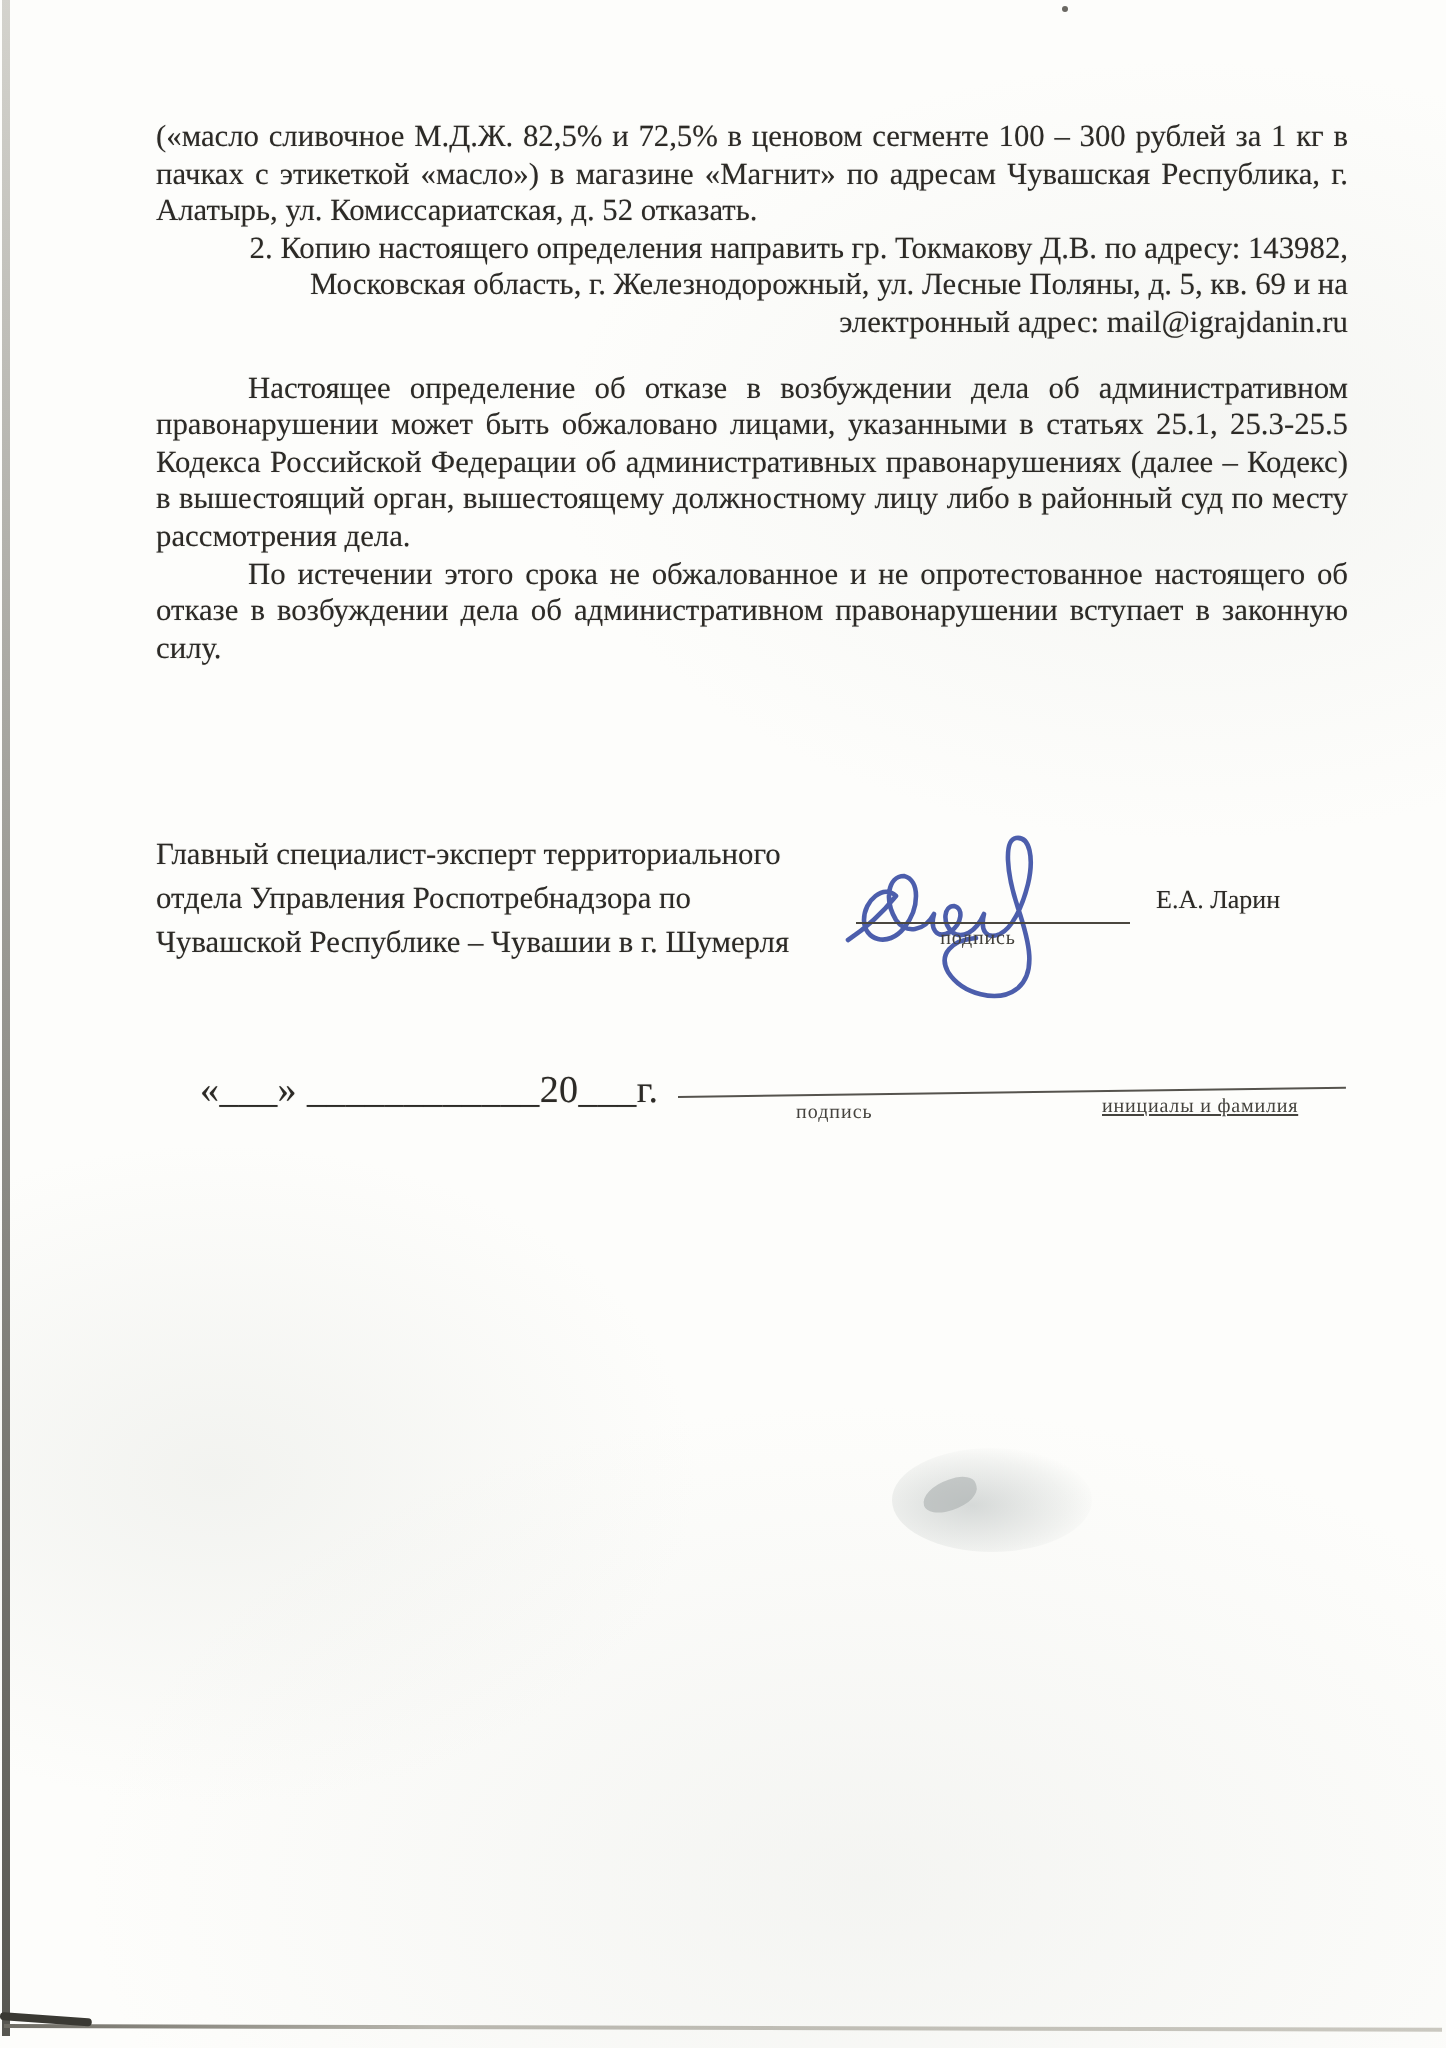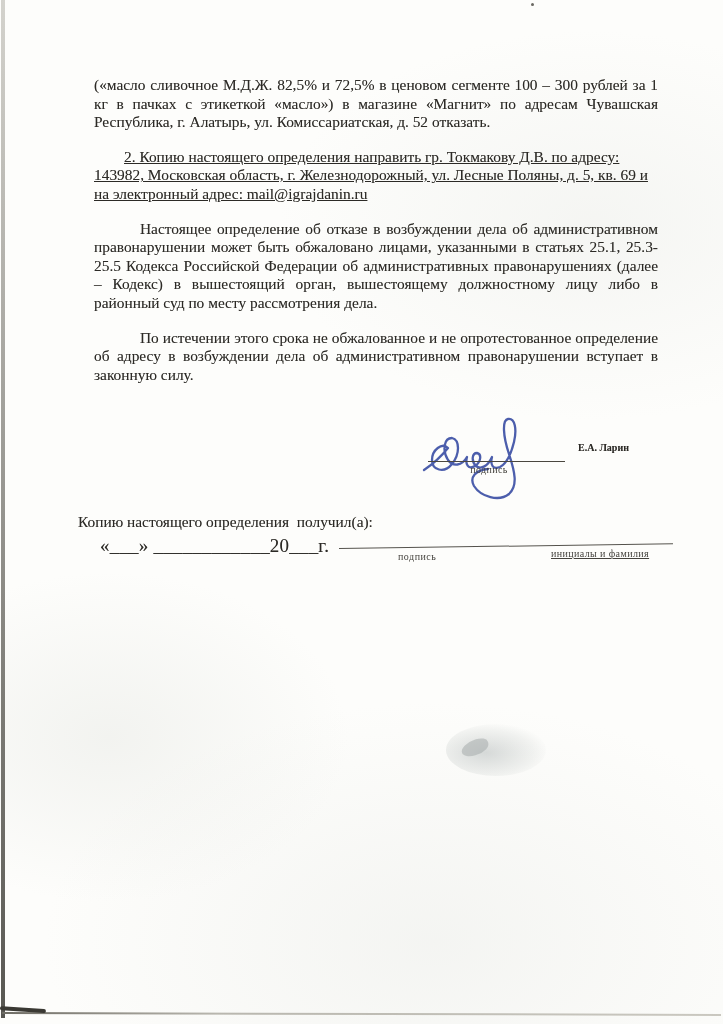--- a/index.html
+++ b/index.html
@@ -47,23 +47,23 @@
     transform: rotate(-18deg);
   }
   .dot-top { position: absolute; left: 531px; top: 3px; width: 3px; height: 3px; background: #6a6862; border-radius: 50%; }
 
   
   .content {
     position: absolute; left: 78px; top: 60px; width: 596px;
     font-size: 15.4px; line-height: 18.6px;
     text-shadow: 0 0 0.5px rgba(44,42,38,0.35);
   }
-  .para { margin: 16px; }
+  .para { margin: 0; }
   .justify { text-align: justify; }
-  .left-align { text-align: left; text-decoration: underline; }
+  .left-align { text-align: right; }
   .indent-sm { text-indent: 30px; }
   .indent { text-indent: 46px; }
   .gap-top { margin-top: 14px; }
 
   
   .sig-title {
     position: absolute; left: 78px; top: 417px; width: 360px;
     font-size: 15.4px; line-height: 21.8px;
     text-shadow: 0 0 0.5px rgba(44,42,38,0.35);
   }
@@ -71,21 +71,21 @@
   .sig-line {
     position: absolute; left: 428px; top: 461px; width: 137px; height: 0;
     border-top: 1.4px solid #4a473f;
   }
   .sig-caption {
     position: absolute; left: 430px; top: 464px; width: 118px;
     text-align: center; font-size: 10px; letter-spacing: 0.4px; color: #413f39;
   }
   .sig-name {
     position: absolute; left: 578px; top: 442px;
-    font-size: 10px; text-shadow: 0 0 0.5px rgba(44,42,38,0.35); font-weight: bold;
+    font-size: 13px; text-shadow: 0 0 0.5px rgba(44,42,38,0.35);
   }
 
   
   .receipt-heading {
     position: absolute; left: 78px; top: 513px;
     font-size: 15.4px; white-space: pre-wrap;
     text-shadow: 0 0 0.5px rgba(44,42,38,0.35);
   }
   .receipt-date {
     position: absolute; left: 100px; top: 535px;
@@ -115,23 +115,28 @@
   <div class="edge-bottom"></div>
   <div class="corner-mark"></div>
   <div class="smudge"></div>
   <div class="smudge-core"></div>
   <div class="dot-top"></div>
 
   <div class="content">
     <p class="para justify">(«масло сливочное М.Д.Ж. 82,5% и 72,5% в ценовом сегменте 100 – 300 рублей за 1 кг в пачках с этикеткой «масло») в магазине «Магнит» по адресам Чувашская Республика, г. Алатырь, ул. Комиссариатская, д. 52 отказать.</p>
     <p class="para left-align indent-sm">2. Копию настоящего определения направить гр. Токмакову Д.В. по адресу: 143982, Московская область, г. Железнодорожный, ул. Лесные Поляны, д. 5, кв. 69 и  на электронный адрес: mail@igrajdanin.ru</p>
     <p class="para justify indent gap-top">Настоящее определение  об отказе в возбуждении дела об административном правонарушении может быть обжаловано лицами, указанными в статьях 25.1, 25.3-25.5 Кодекса Российской Федерации об административных правонарушениях (далее – Кодекс) в вышестоящий орган, вышестоящему должностному лицу либо в районный суд по месту рассмотрения дела.</p>
-    <p class="para justify indent">По истечении этого срока не обжалованное и не опротестованное определение об адресу в возбуждении дела об административном правонарушении вступает в законную силу.</p>
+    <p class="para justify indent">По истечении этого срока не обжалованное и не опротестованное настоящего об отказе в возбуждении дела об административном правонарушении вступает в законную силу.</p>
   </div>
 
+  <div class="sig-title">
+    <div>Главный специалист-эксперт территориального</div>
+    <div>отдела Управления Роспотребнадзора по</div>
+    <div>Чувашской Республике – Чувашии в г. Шумерля</div>
+  </div>
 
   <svg class="sig-scribble" viewBox="0 0 150 95">
     <path d="M 6 58
              C 12 54, 22 46, 30 36
              C 24 30, 14 38, 14 48
              C 14 58, 26 62, 34 52
              C 42 42, 42 28, 34 26
              C 26 26, 24 38, 30 48
              C 35 55, 44 54, 49 45
              C 47 52, 50 58, 57 54
@@ -144,19 +149,18 @@
              C 84 8, 85 24, 91 42
              C 97 60, 100 74, 91 82
              C 81 90, 63 85, 56 74
              C 51 65, 58 58, 70 57" fill="none" stroke="#3d50a5" stroke-width="2.3" stroke-linecap="round" stroke-linejoin="round" opacity="0.92"></path>
   </svg>
 
   <div class="sig-line"></div>
   <div class="sig-caption">подпись</div>
   <div class="sig-name">Е.А. Ларин</div>
 
-  <div class="receipt-heading">Копию настоящего определения  получил(а):</div>
   <div class="receipt-date">«___» ____________20___г.</div>
   <div class="receipt-line"></div>
   <div class="receipt-cap-sig">подпись</div>
   <div class="receipt-cap-name">инициалы и фамилия</div>
 
 </div>
 
 </body></html>

